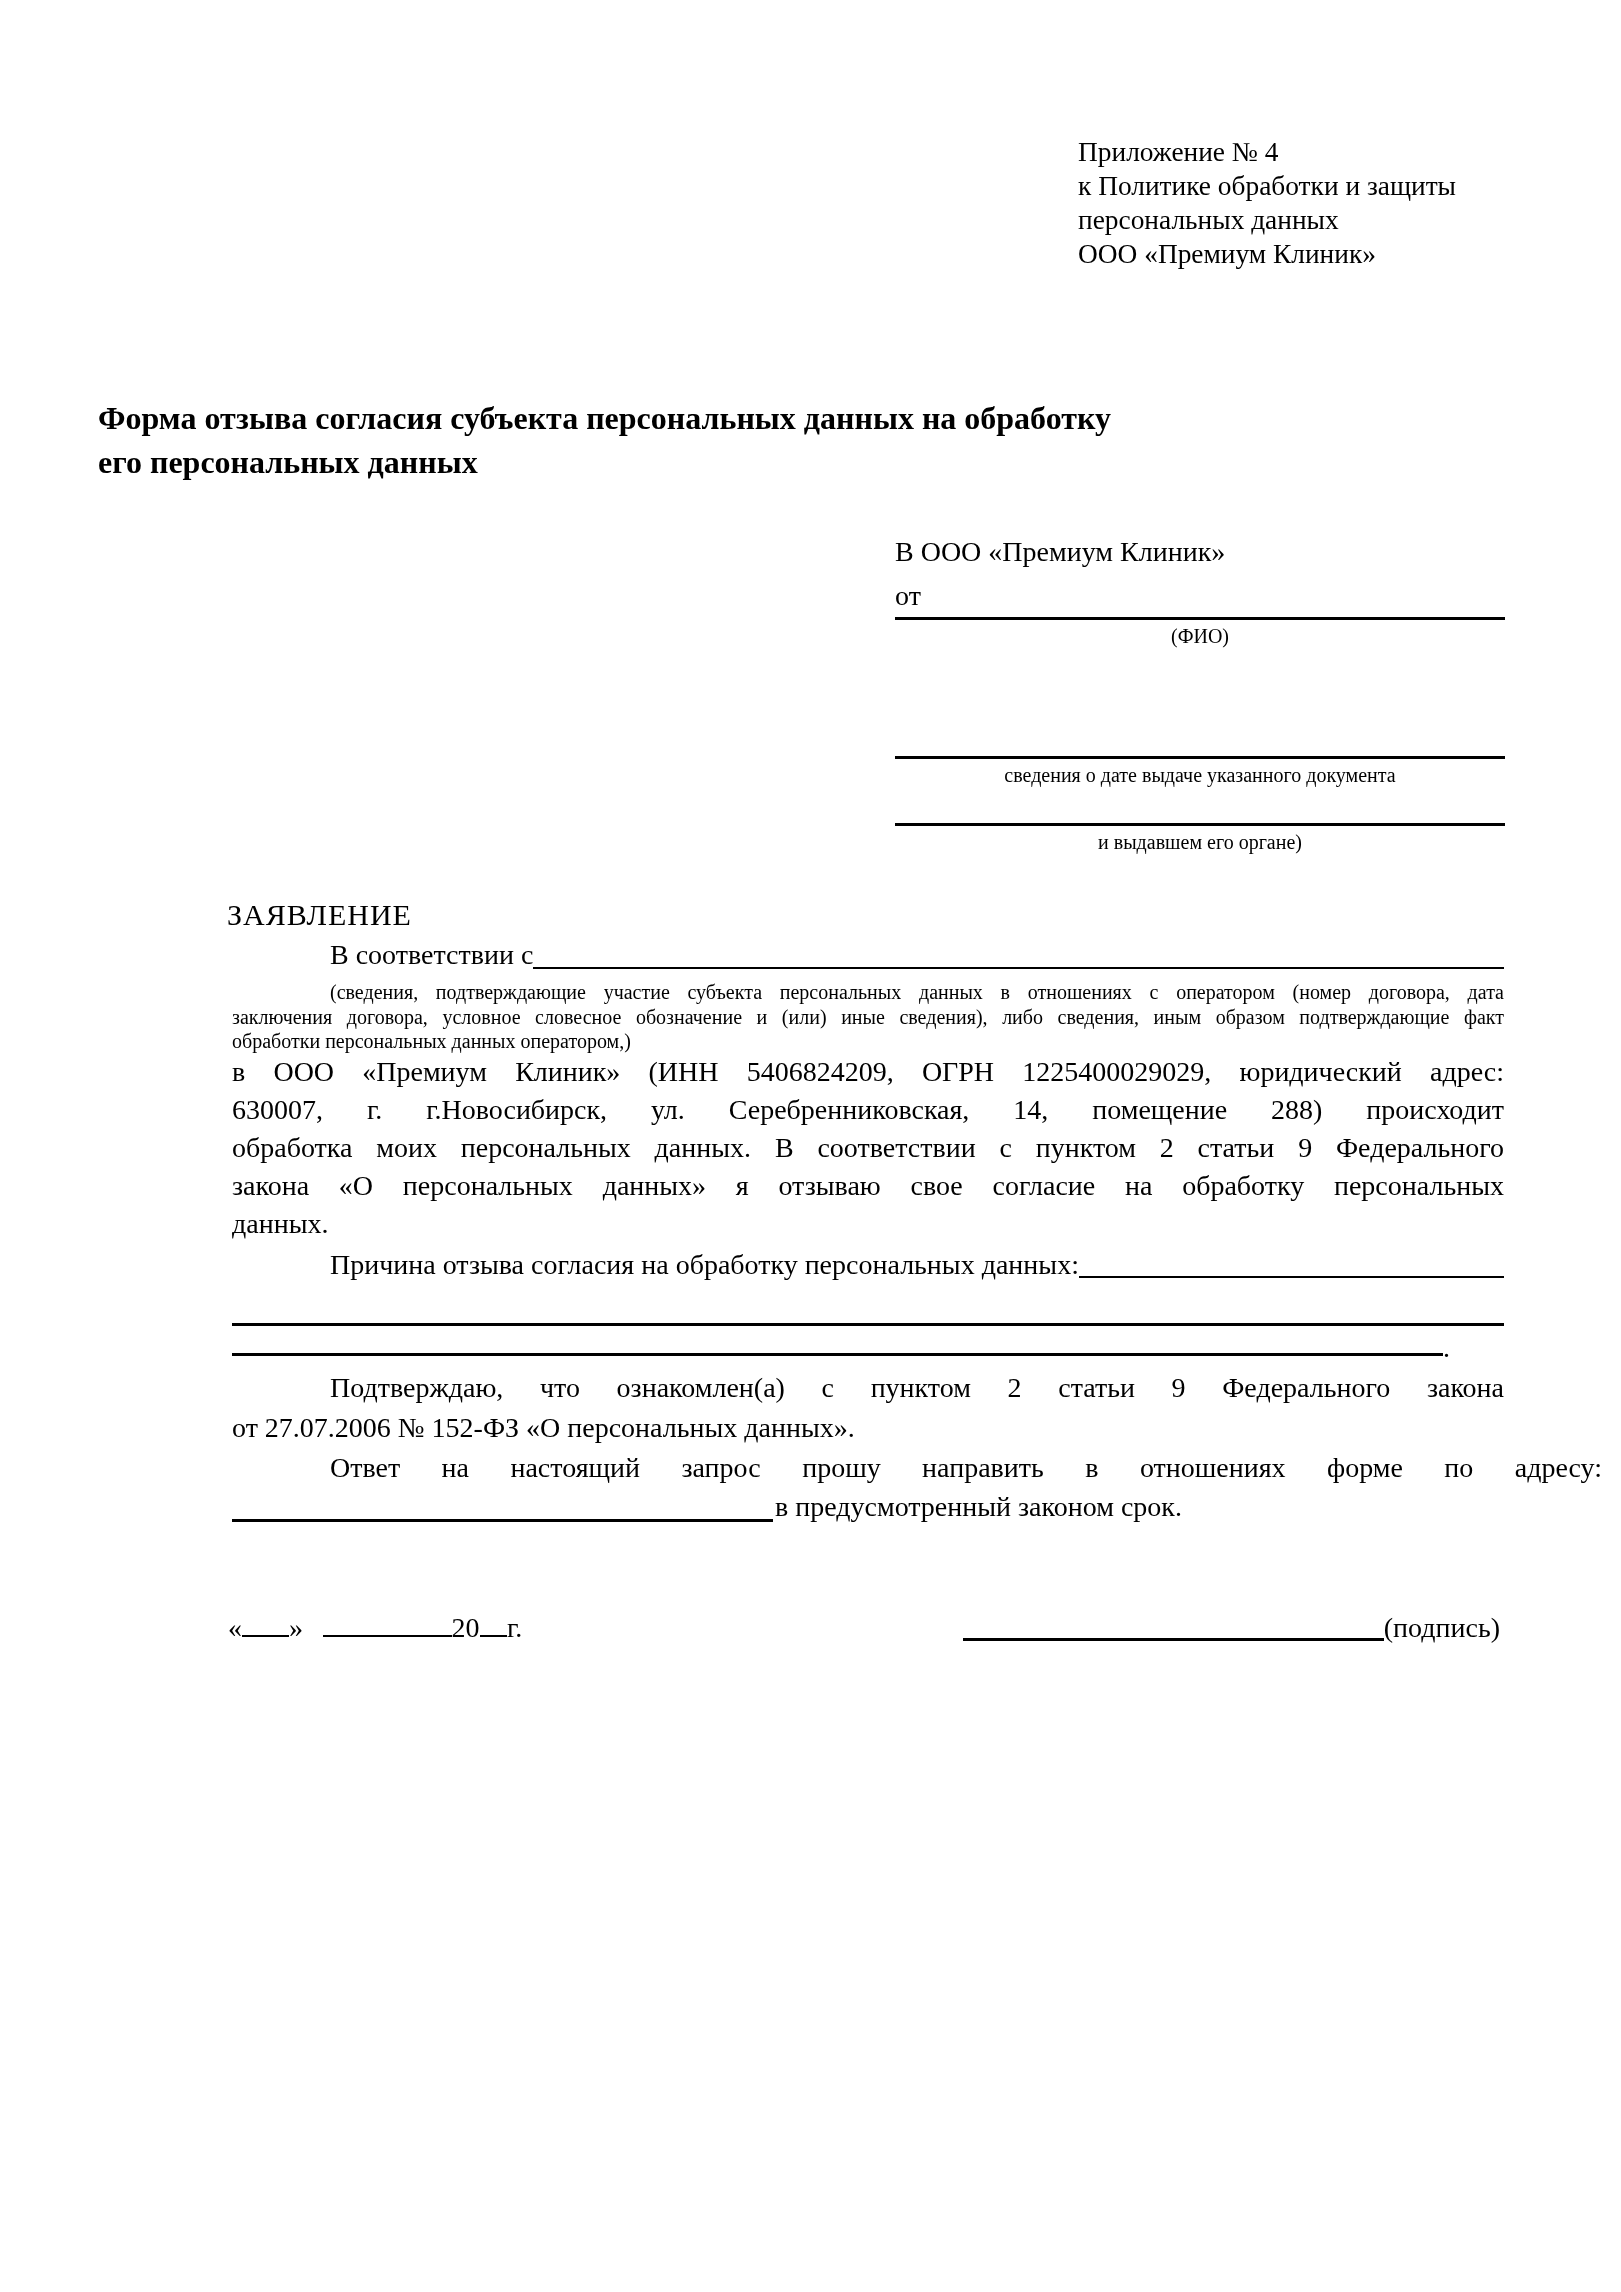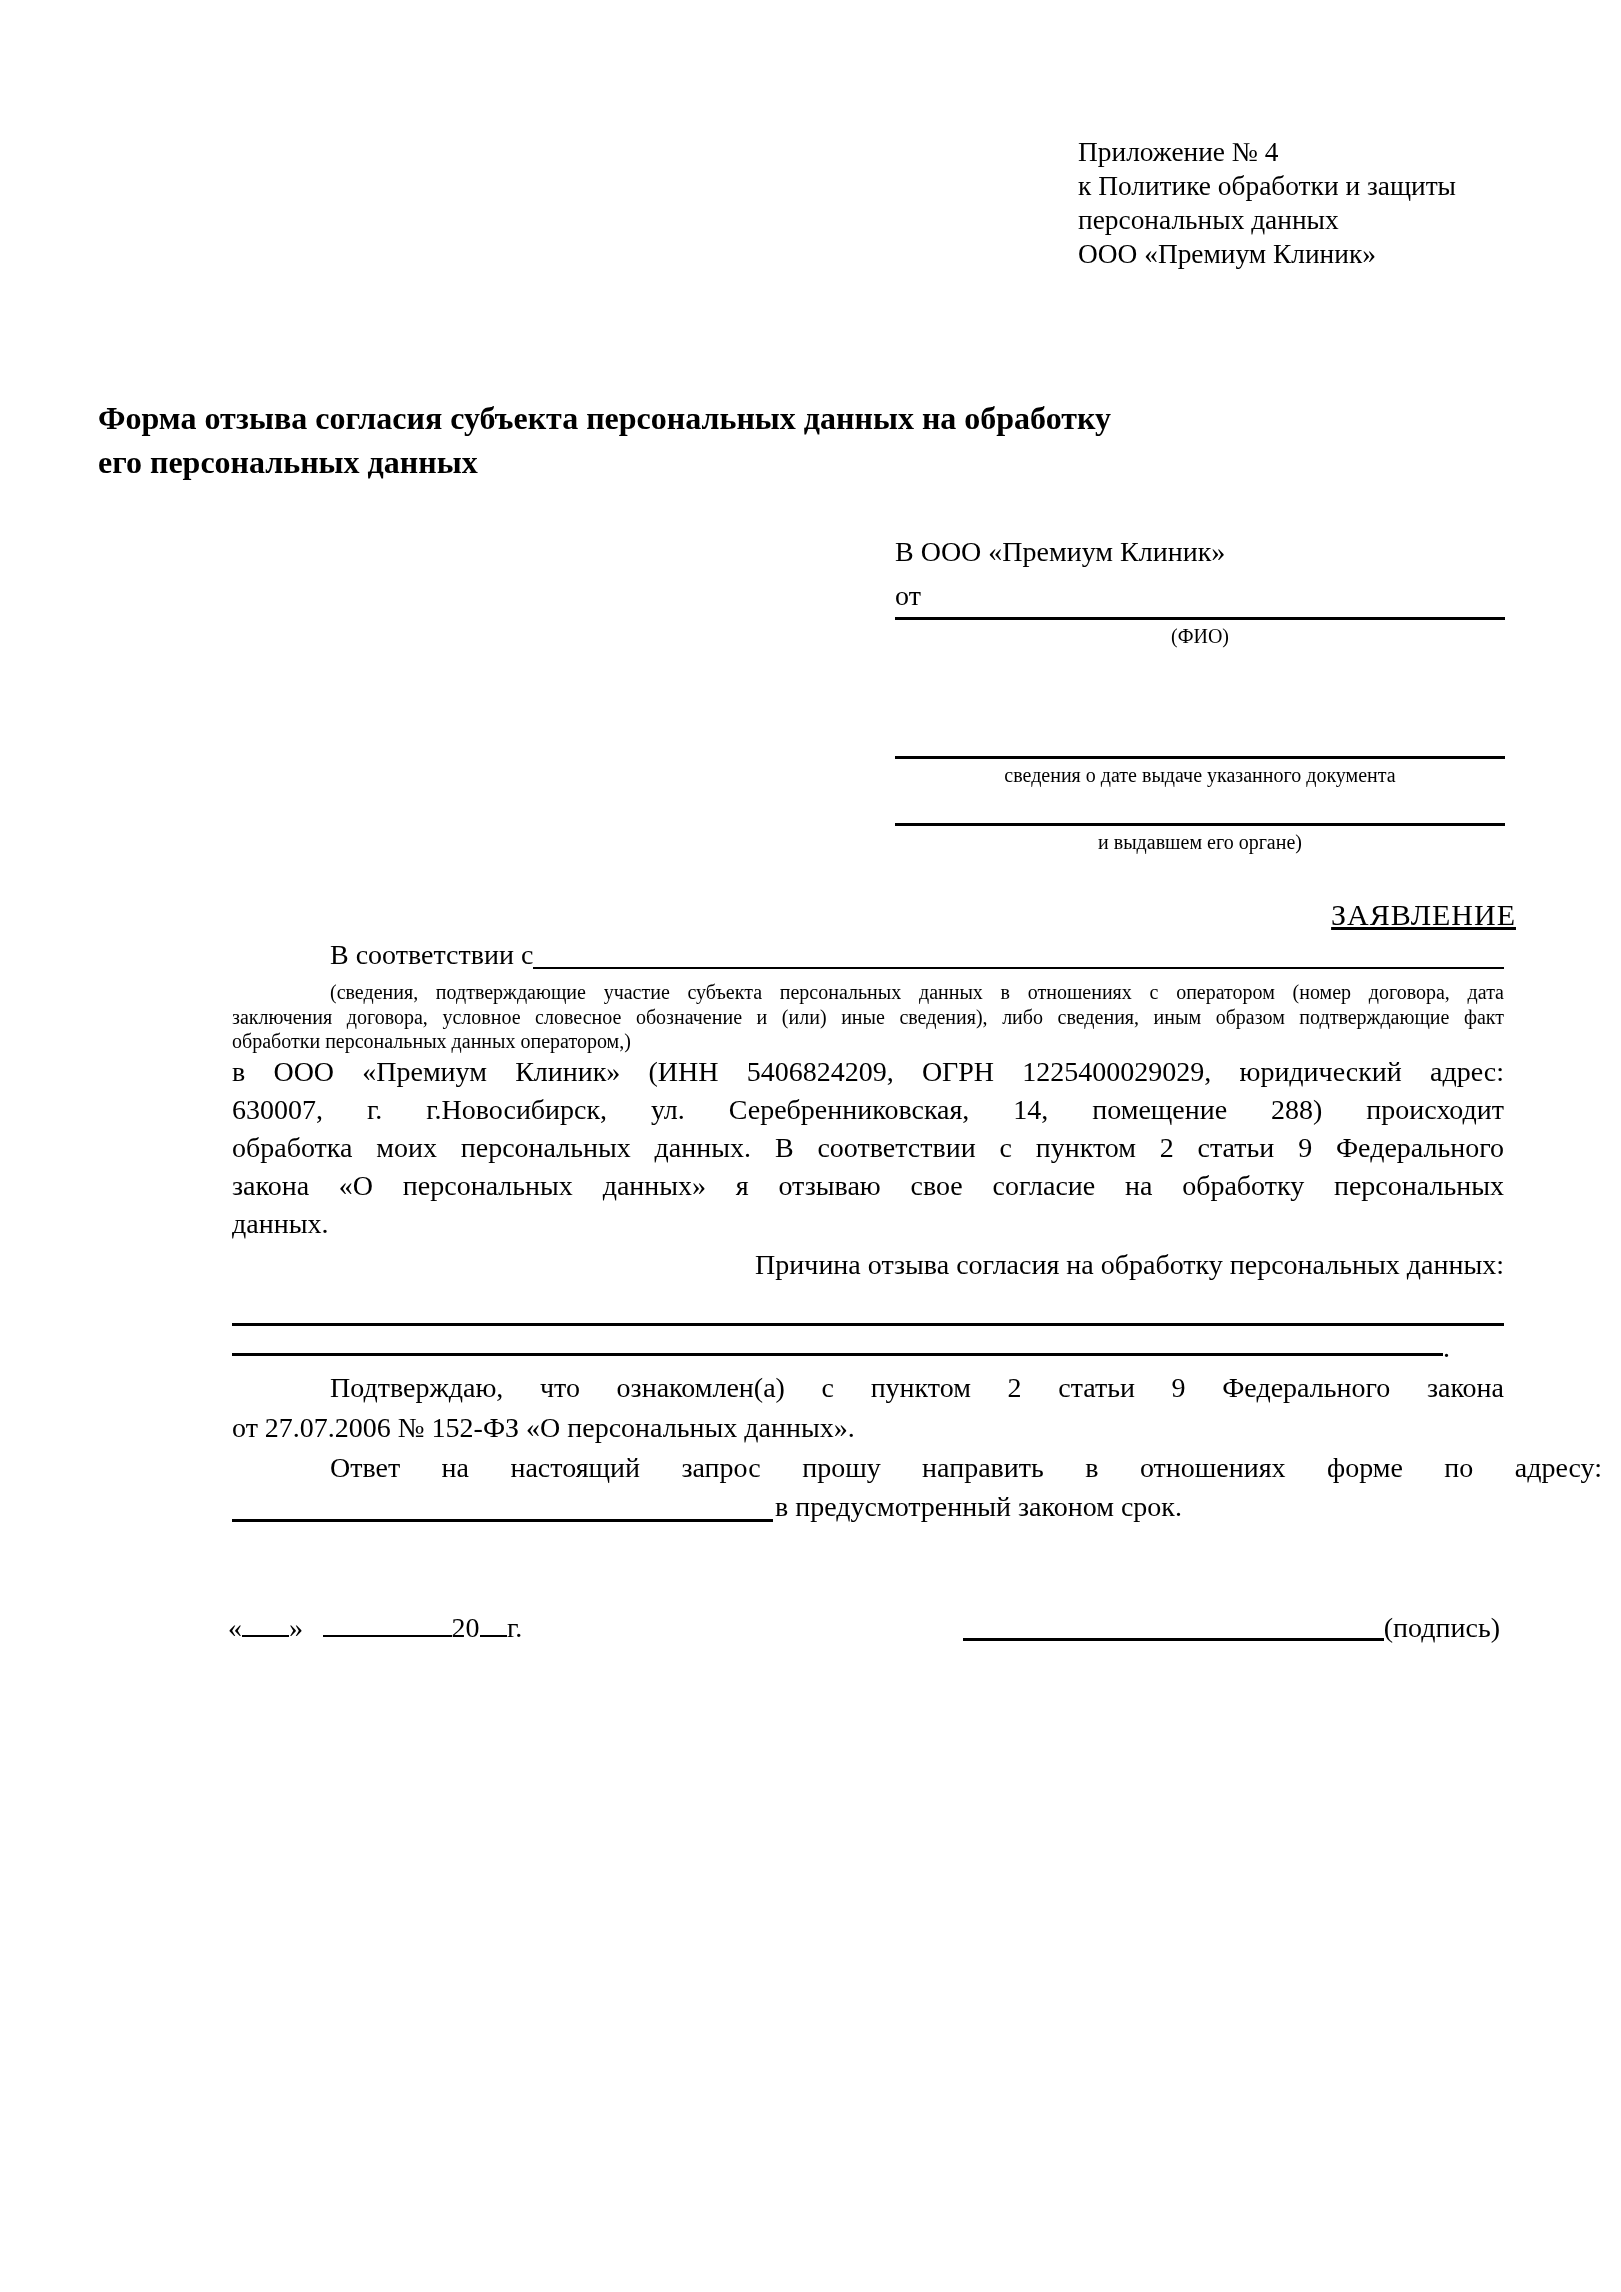--- a/index.html
+++ b/index.html
@@ -23,36 +23,36 @@
 
   
   .addressee { left:895px; top:529px; width:610px; font-size:28px; }
   .addr-to   { line-height:45px; }
   .addr-from { line-height:43px; }
   .fld { position:absolute; left:0; right:0; }
   .wline { height:2.9px; background:#000; }
   .fld .cap { text-align:center; font-size:20px; line-height:23.5px; padding-top:4.9px; }
 
   
-  .stmt-heading { left:244px; top:898px; width:1272px; text-align:right;
-                  font-size:30px; letter-spacing:1px;text-decoration:underline; }
+  .stmt-heading { left:227px; top:898px; width:1272px; text-align:left;
+                  font-size:30px; letter-spacing:1px; }
 
   .content { left:232px; width:1272px; font-size:28px; }
 
   .flexline { display:flex; align-items:flex-end; }
   .fill { flex:1 1 auto; border-bottom:2.9px solid #000; margin-bottom:3.9px; }
   .indent { padding-left:98px; }
 
   .basis  { top:936px; line-height:37px; }
   .footnote { top:980px; font-size:20px; line-height:24.5px; }
   .bodypara { top:1053px; line-height:38px; }
   .jline { text-align:justify; text-align-last:justify; }
   .lline { text-align:left; }
 
-  .reason  { top:1247px; line-height:35px;flex-direction:column; }
+  .reason  { top:1247px; line-height:35px; }
   .blank1  { top:1323px; }
   .blank2  { top:1333px; height:29px; }
   .blank2 .rulepart { width:1211px; height:2.9px; background:#000; margin-bottom:5.9px; }
   .blank2 .period { line-height:29px; }
 
   .confirm { top:1368px; line-height:40px; }
   .reply1  { top:1449px; line-height:37px; }
   .reply2  { top:1489px; height:35px; }
   .reply2 .addr-rule { width:541px; height:2.9px; background:#000; margin-bottom:2px; }
   .reply2 .suffix { line-height:35px; padding-left:2px; }

